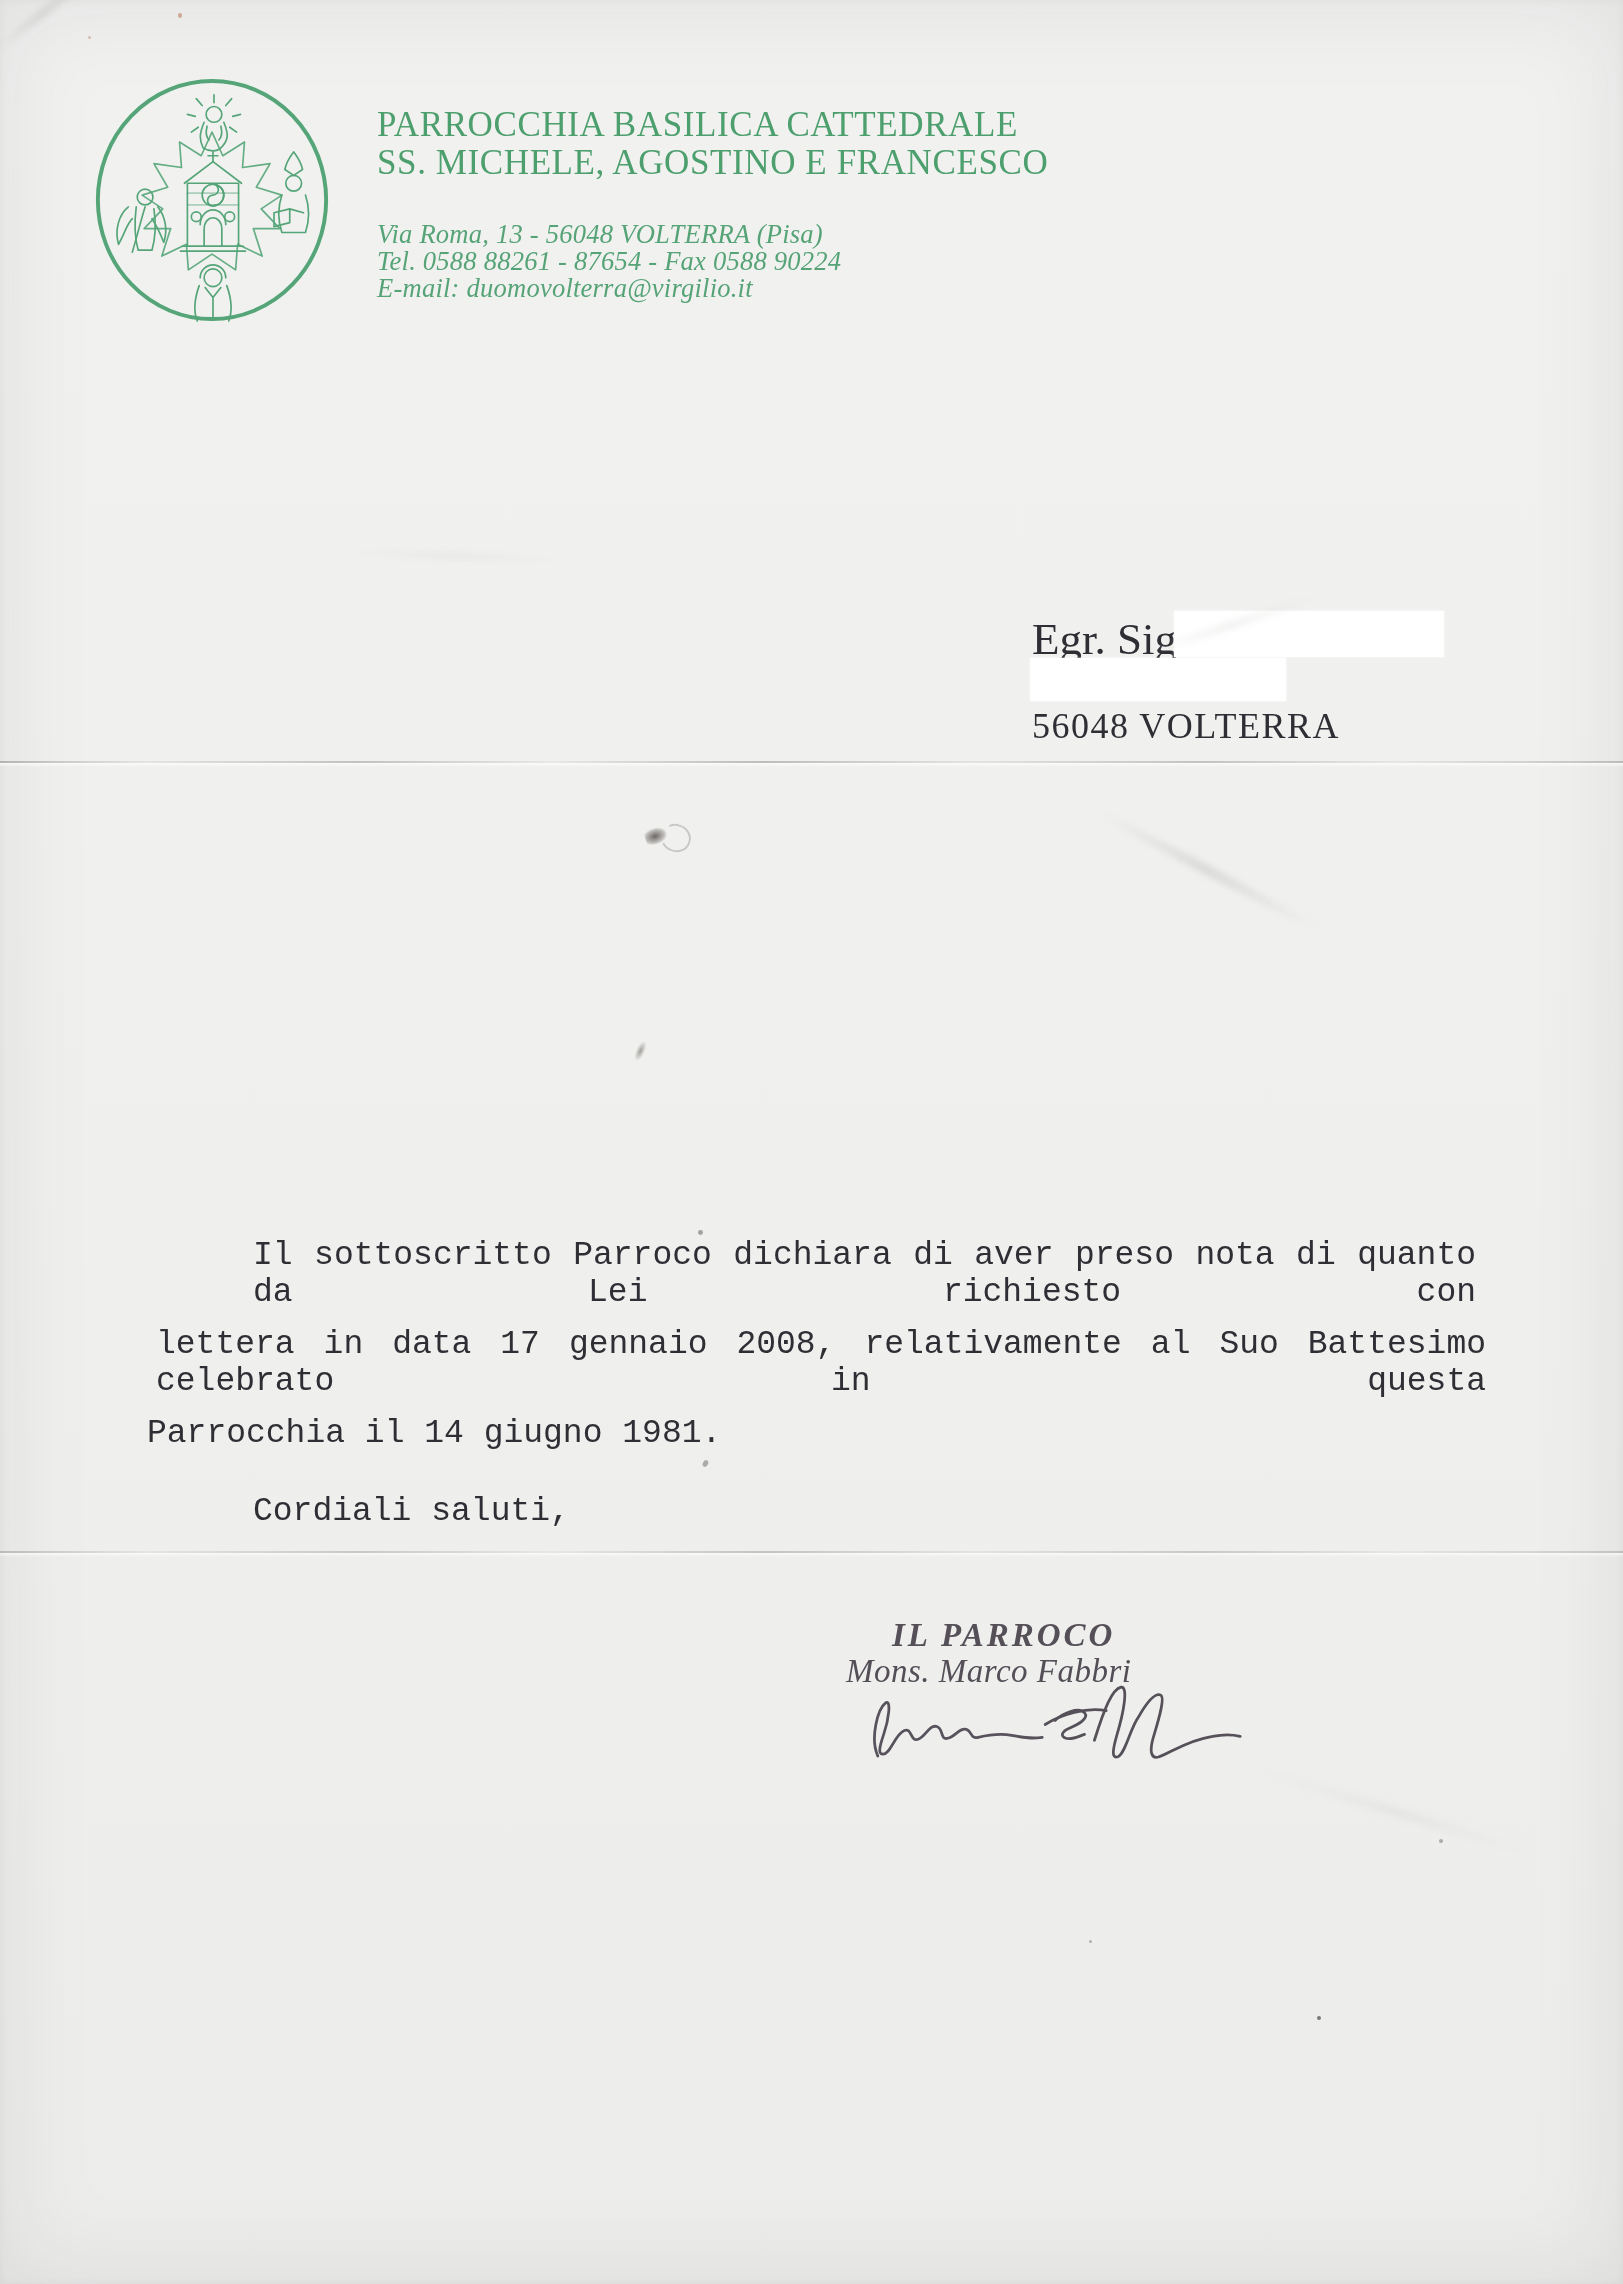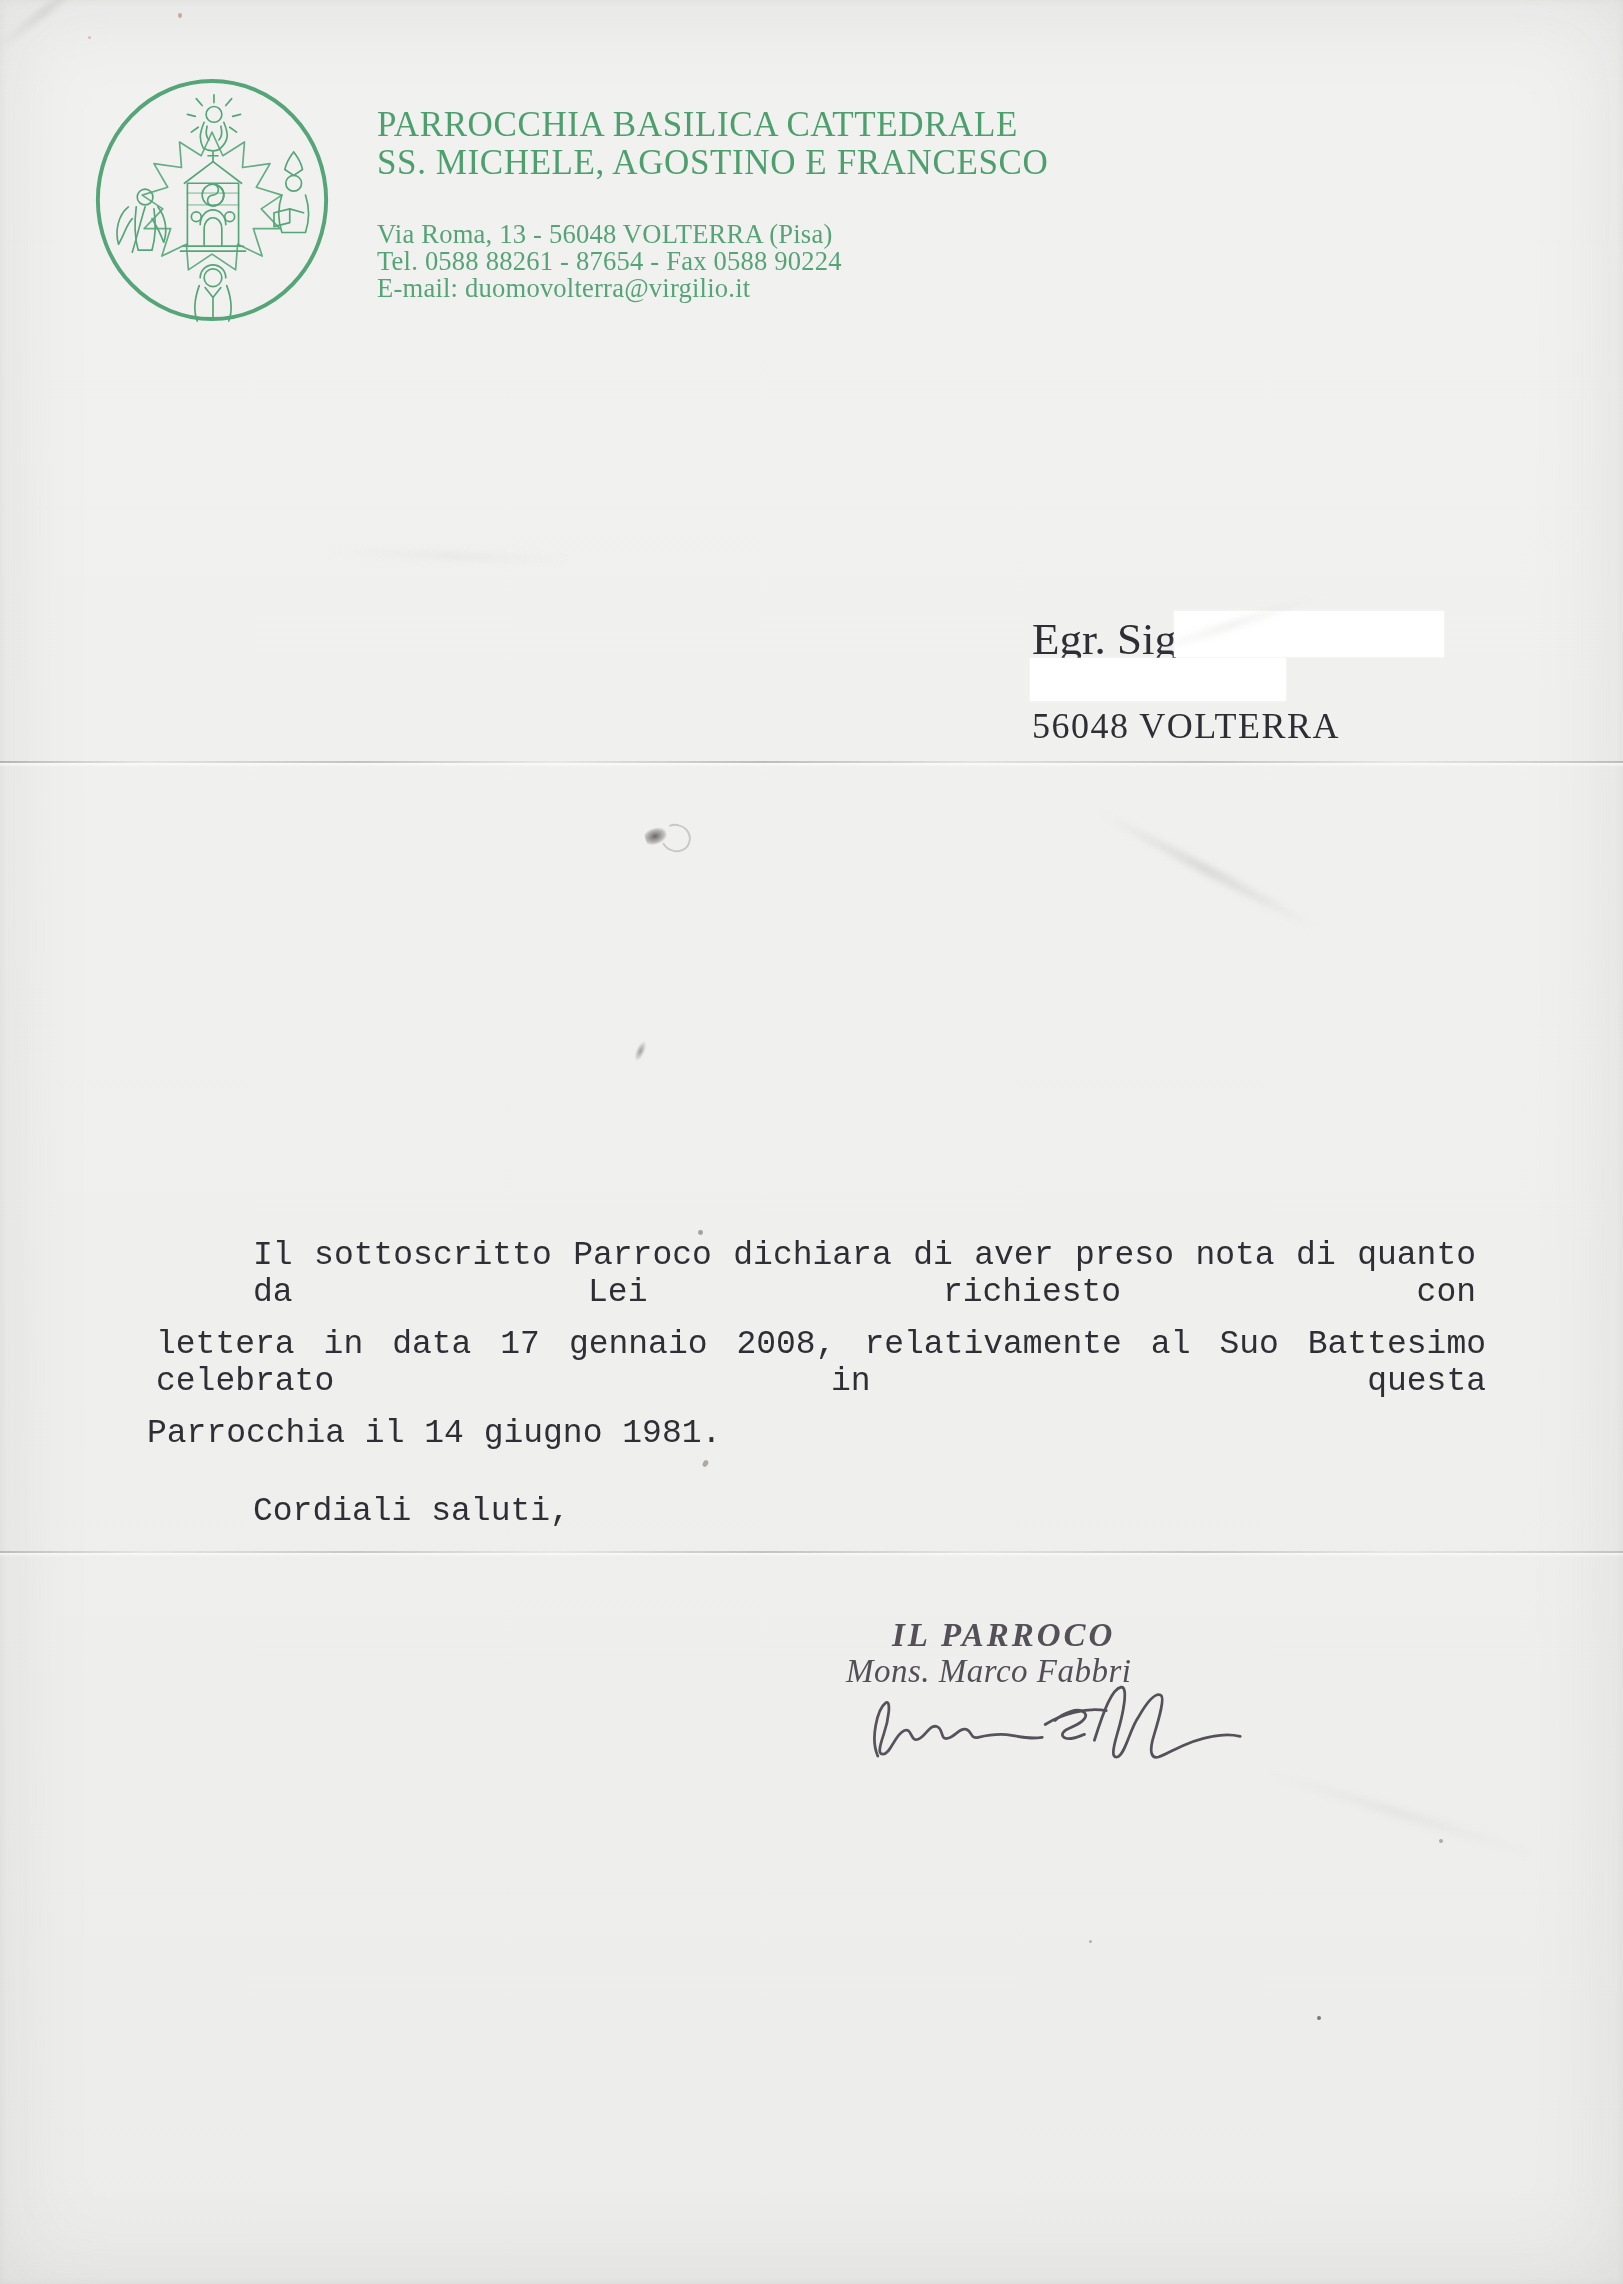--- a/index.html
+++ b/index.html
@@ -17,21 +17,21 @@
 
   
   .org-title{
     left:377px;top:106px;
     font-size:35px;line-height:38px;letter-spacing:0.6px;
     color:#4d9f6e;white-space:nowrap;
   }
   .org-address{
     left:377px;top:221px;
     font-size:26.6px;line-height:27px;letter-spacing:0.2px;
-    color:#55a376;white-space:nowrap;
+    color:#55a376;white-space:nowrap;font-style:italic;
   }
 
   
   .dateline{left:1061px;top:353px;font-size:36px;white-space:nowrap;}
   .salutation{left:1032px;top:613px;font-size:45px;white-space:nowrap;}
   .cityline{left:1032px;top:705px;font-size:36px;letter-spacing:1.5px;white-space:nowrap;text-align:right;}
 
   .redaction{background:#ffffff;box-shadow:0 0 2px rgba(255,255,255,0.9);}
   .redact-1{left:1174px;top:611px;width:270px;height:46px;}
   .redact-2{left:1030px;top:658px;width:256px;height:43px;}

